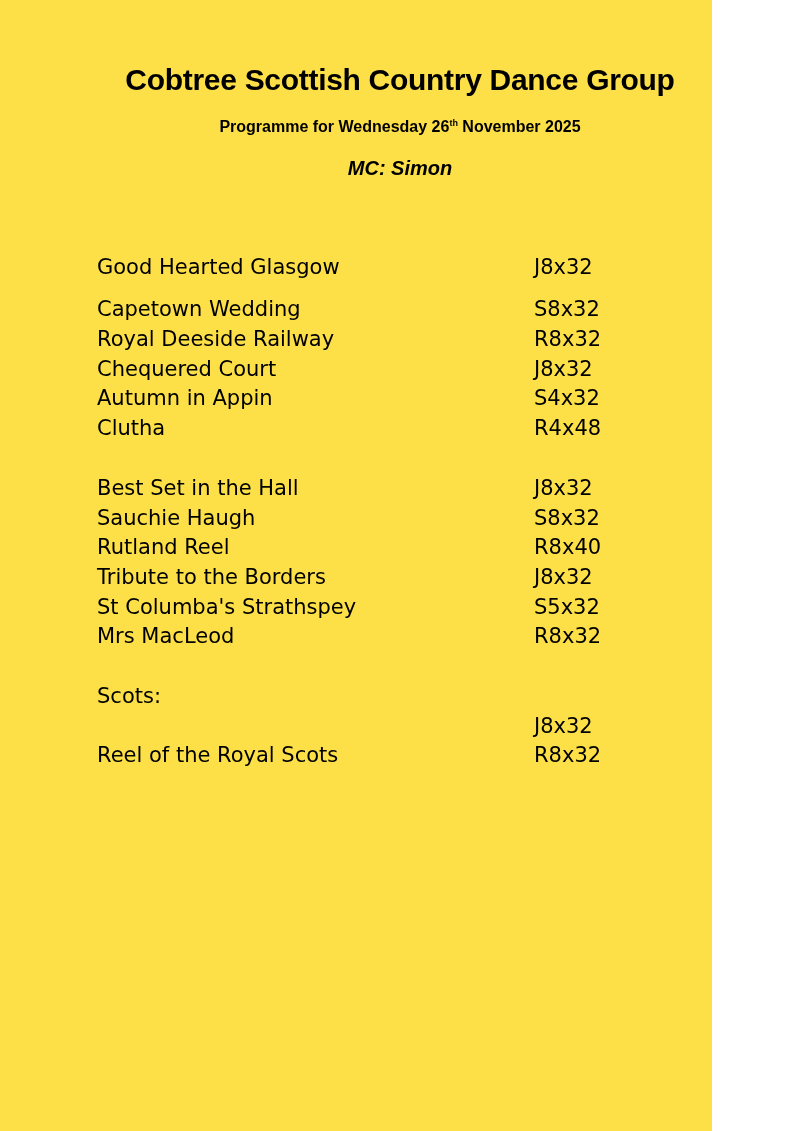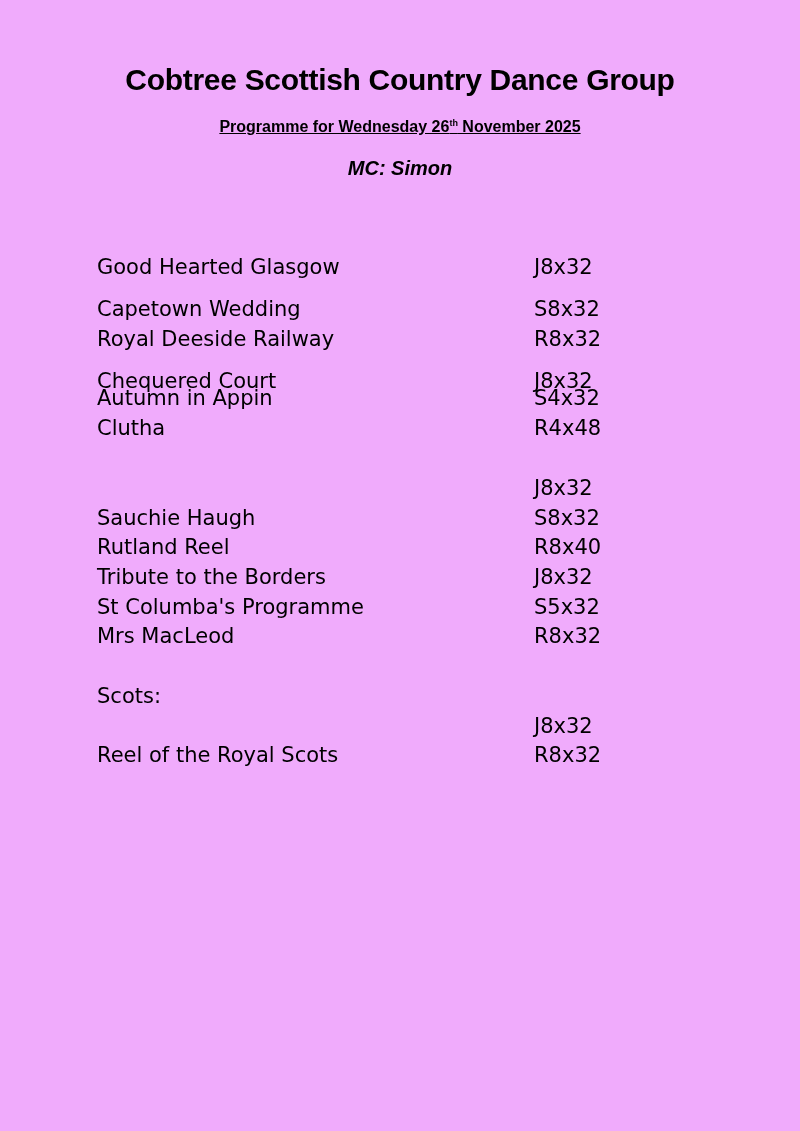--- a/index.html
+++ b/index.html
@@ -10,23 +10,23 @@
     body {
       width: 800px;
       height: 1131px;
       position: relative;
       overflow: hidden;
       color: #000000;
     }
     .page {
       position: absolute;
       left: 0; top: 0;
-      width: 800px;
+      width: 712px;
       height: 1131px;
-      background: #f0abfc;
+      background: #fde047;
     }
     .title {
       position: absolute;
       left: 0; width: 800px;
       top: 60px;
       text-align: center;
       font-family: "Liberation Sans", sans-serif;
       font-weight: bold;
       font-size: 30px;
       letter-spacing: -0.3px;
@@ -36,21 +36,20 @@
     .subtitle {
       position: absolute;
       left: 0; width: 800px;
       top: 116px;
       text-align: center;
       font-family: "Liberation Sans", sans-serif;
       font-weight: bold;
       font-size: 16px;
       line-height: 22px;
       margin: 0;
-      text-decoration: underline;
     }
     .subtitle sup {
       font-size: 9px;
       vertical-align: super;
       line-height: 0;
     }
     .mc {
       position: absolute;
       left: 0; width: 800px;
       top: 154px;
@@ -106,50 +105,51 @@
     </div>
 
     <div class="row" style="top:42px">
       <span class="name">Capetown Wedding</span>
       <span class="form">S8x32</span>
     </div>
     <div class="row" style="top:72px">
       <span class="name">Royal Deeside Railway</span>
       <span class="form">R8x32</span>
     </div>
-    <div class="row" style="top:114px">
+    <div class="row" style="top:102px">
       <span class="name">Chequered Court</span>
       <span class="form">J8x32</span>
     </div>
     <div class="row" style="top:131px">
       <span class="name">Autumn in Appin</span>
       <span class="form">S4x32</span>
     </div>
     <div class="row" style="top:161px">
       <span class="name">Clutha</span>
       <span class="form">R4x48</span>
     </div>
 
     <div class="row" style="top:221px">
+      <span class="name">Best Set in the Hall</span>
       <span class="form">J8x32</span>
     </div>
     <div class="row" style="top:251px">
       <span class="name">Sauchie Haugh</span>
       <span class="form">S8x32</span>
     </div>
     <div class="row" style="top:280px">
       <span class="name">Rutland Reel</span>
       <span class="form">R8x40</span>
     </div>
     <div class="row" style="top:310px">
       <span class="name">Tribute to the Borders</span>
       <span class="form">J8x32</span>
     </div>
     <div class="row" style="top:340px">
-      <span class="name">St Columba's Programme</span>
+      <span class="name">St Columba's Strathspey</span>
       <span class="form">S5x32</span>
     </div>
     <div class="row" style="top:369px">
       <span class="name">Mrs MacLeod</span>
       <span class="form">R8x32</span>
     </div>
 
     <div class="row" style="top:429px">
       <span class="name">Scots:</span>
     </div>

